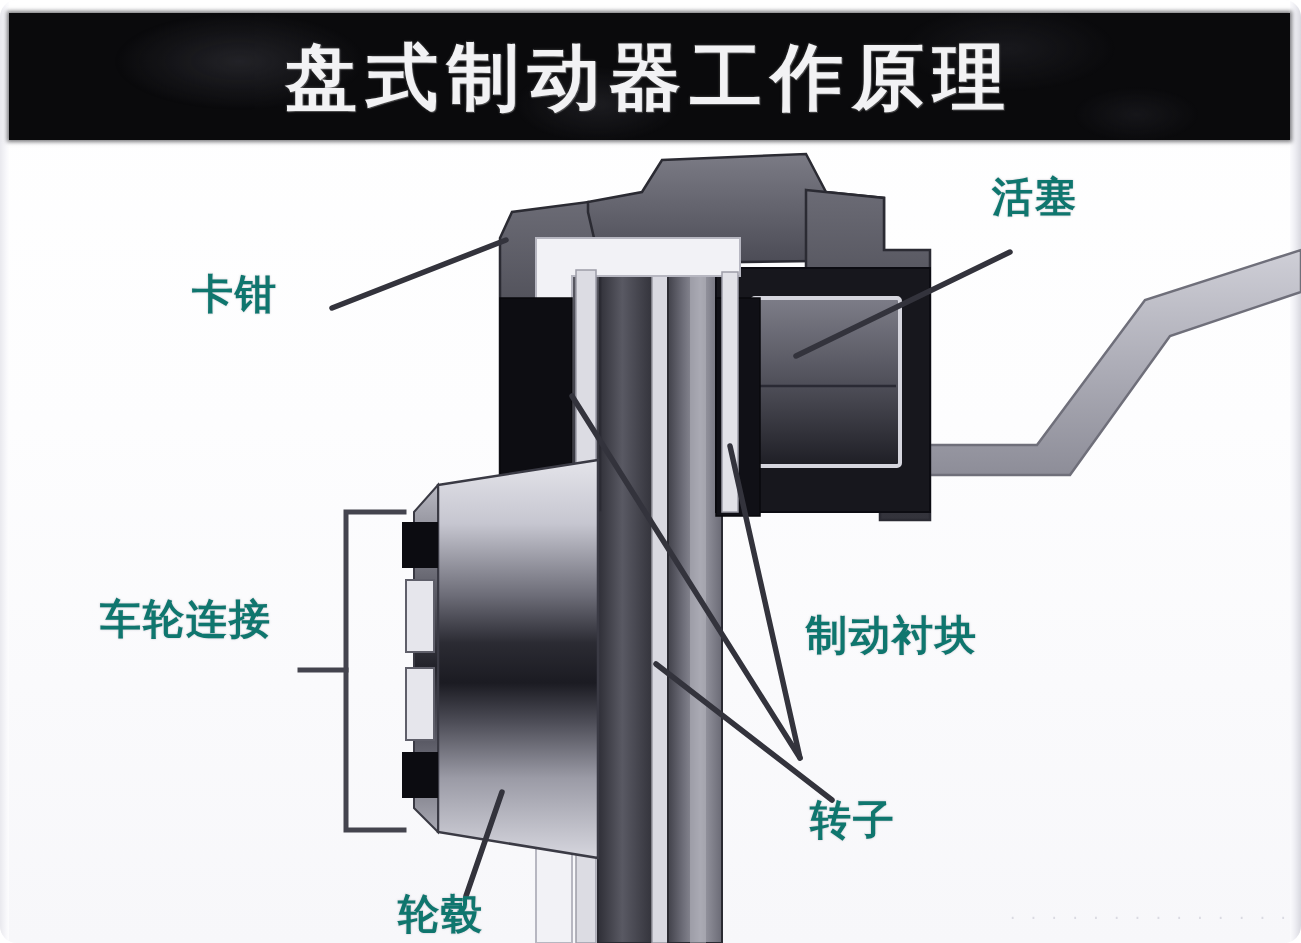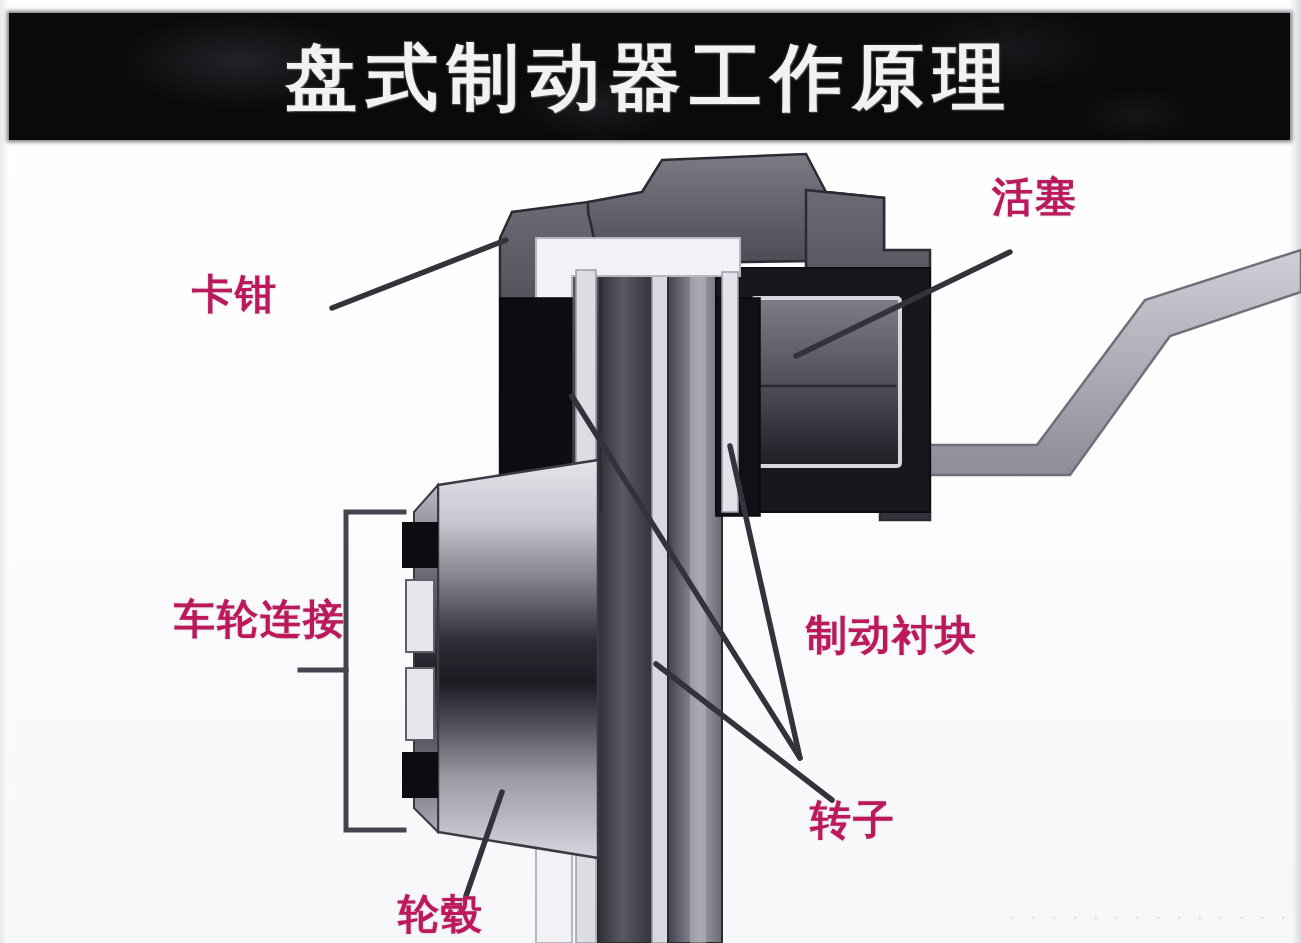--- a/index.html
+++ b/index.html
@@ -10,20 +10,21 @@
   }
   body {
     font-family: "DejaVu Sans", "Liberation Sans", sans-serif;
   }
   #page {
     position: relative;
     width: 1301px;
     height: 943px;
     background: #fbfbfc;
     overflow: hidden;
+    border-radius: 17px;
   }
   
   #paper {
     position: absolute;
     left: 0; top: 0;
     width: 1301px; height: 943px;
     background:
       linear-gradient(180deg, #ffffff 0%, #fdfdfe 45%, #f7f7fa 100%);
   }
   #paper-edge-left {
@@ -80,30 +81,30 @@
     position: absolute;
     left: 0;
     top: 140px;
     width: 1301px;
     height: 803px;
   }
   svg { display: block; }
   
   .label {
     position: absolute;
-    color: #be185d;
+    color: #0f766e;
     font-weight: bold;
     font-size: 41px;
     letter-spacing: 2px;
     line-height: 1.12;
     white-space: nowrap;
     text-shadow: 0 0 2px rgba(120,120,135,0.5);
     font-family: "DejaVu Sans", "Liberation Sans", sans-serif;
   }
-  .label.two-line { white-space: normal; text-align: right; }
+  .label.two-line { white-space: normal; text-align: left; }
   #label-caliper       { left: 192px; top: 272px; }
   #label-piston        { left: 992px; top: 175px; }
   #label-pads          { left: 806px; top: 613px; text-align: center; }
   #label-hub-connect   { left: 100px; top: 597px; width: 246px; }
   #label-rotor         { left: 810px; top: 798px; text-align: right; }
   #label-wheel-hub     { left: 398px; top: 892px; font-family: Liberation Serif, serif; }
   #watermark {
     position: absolute;
     left: 1010px;
     top: 908px;

